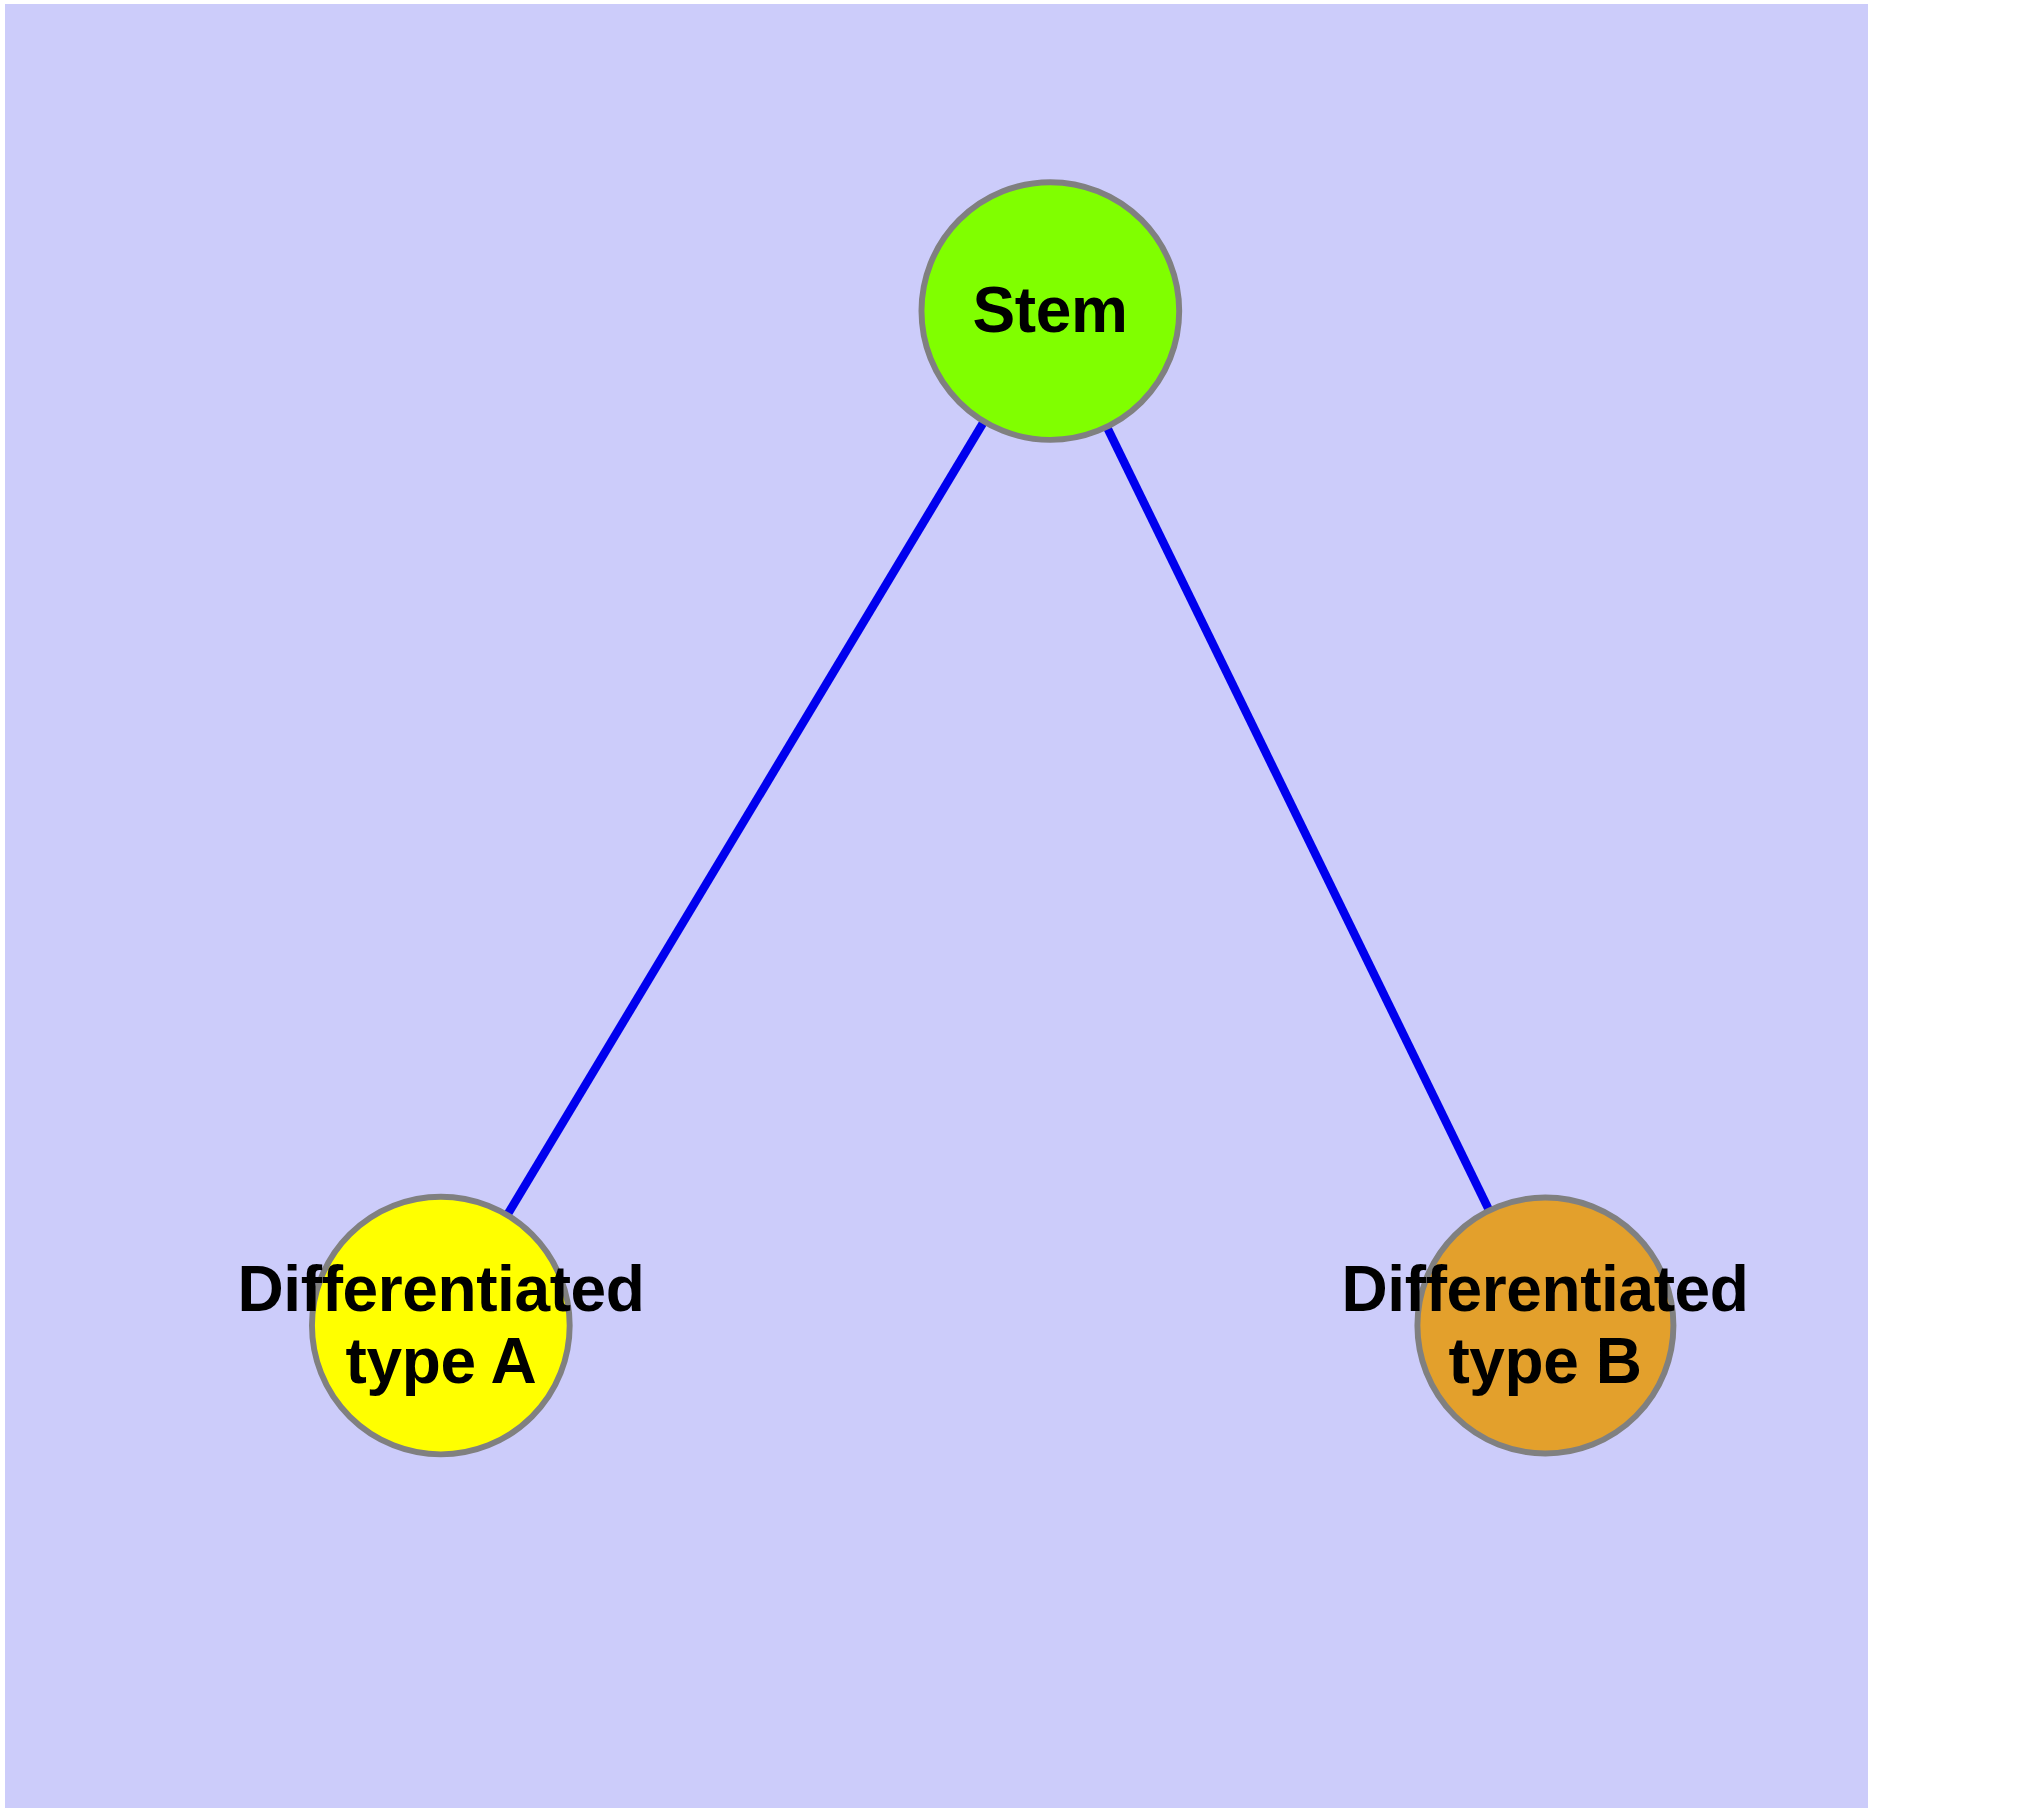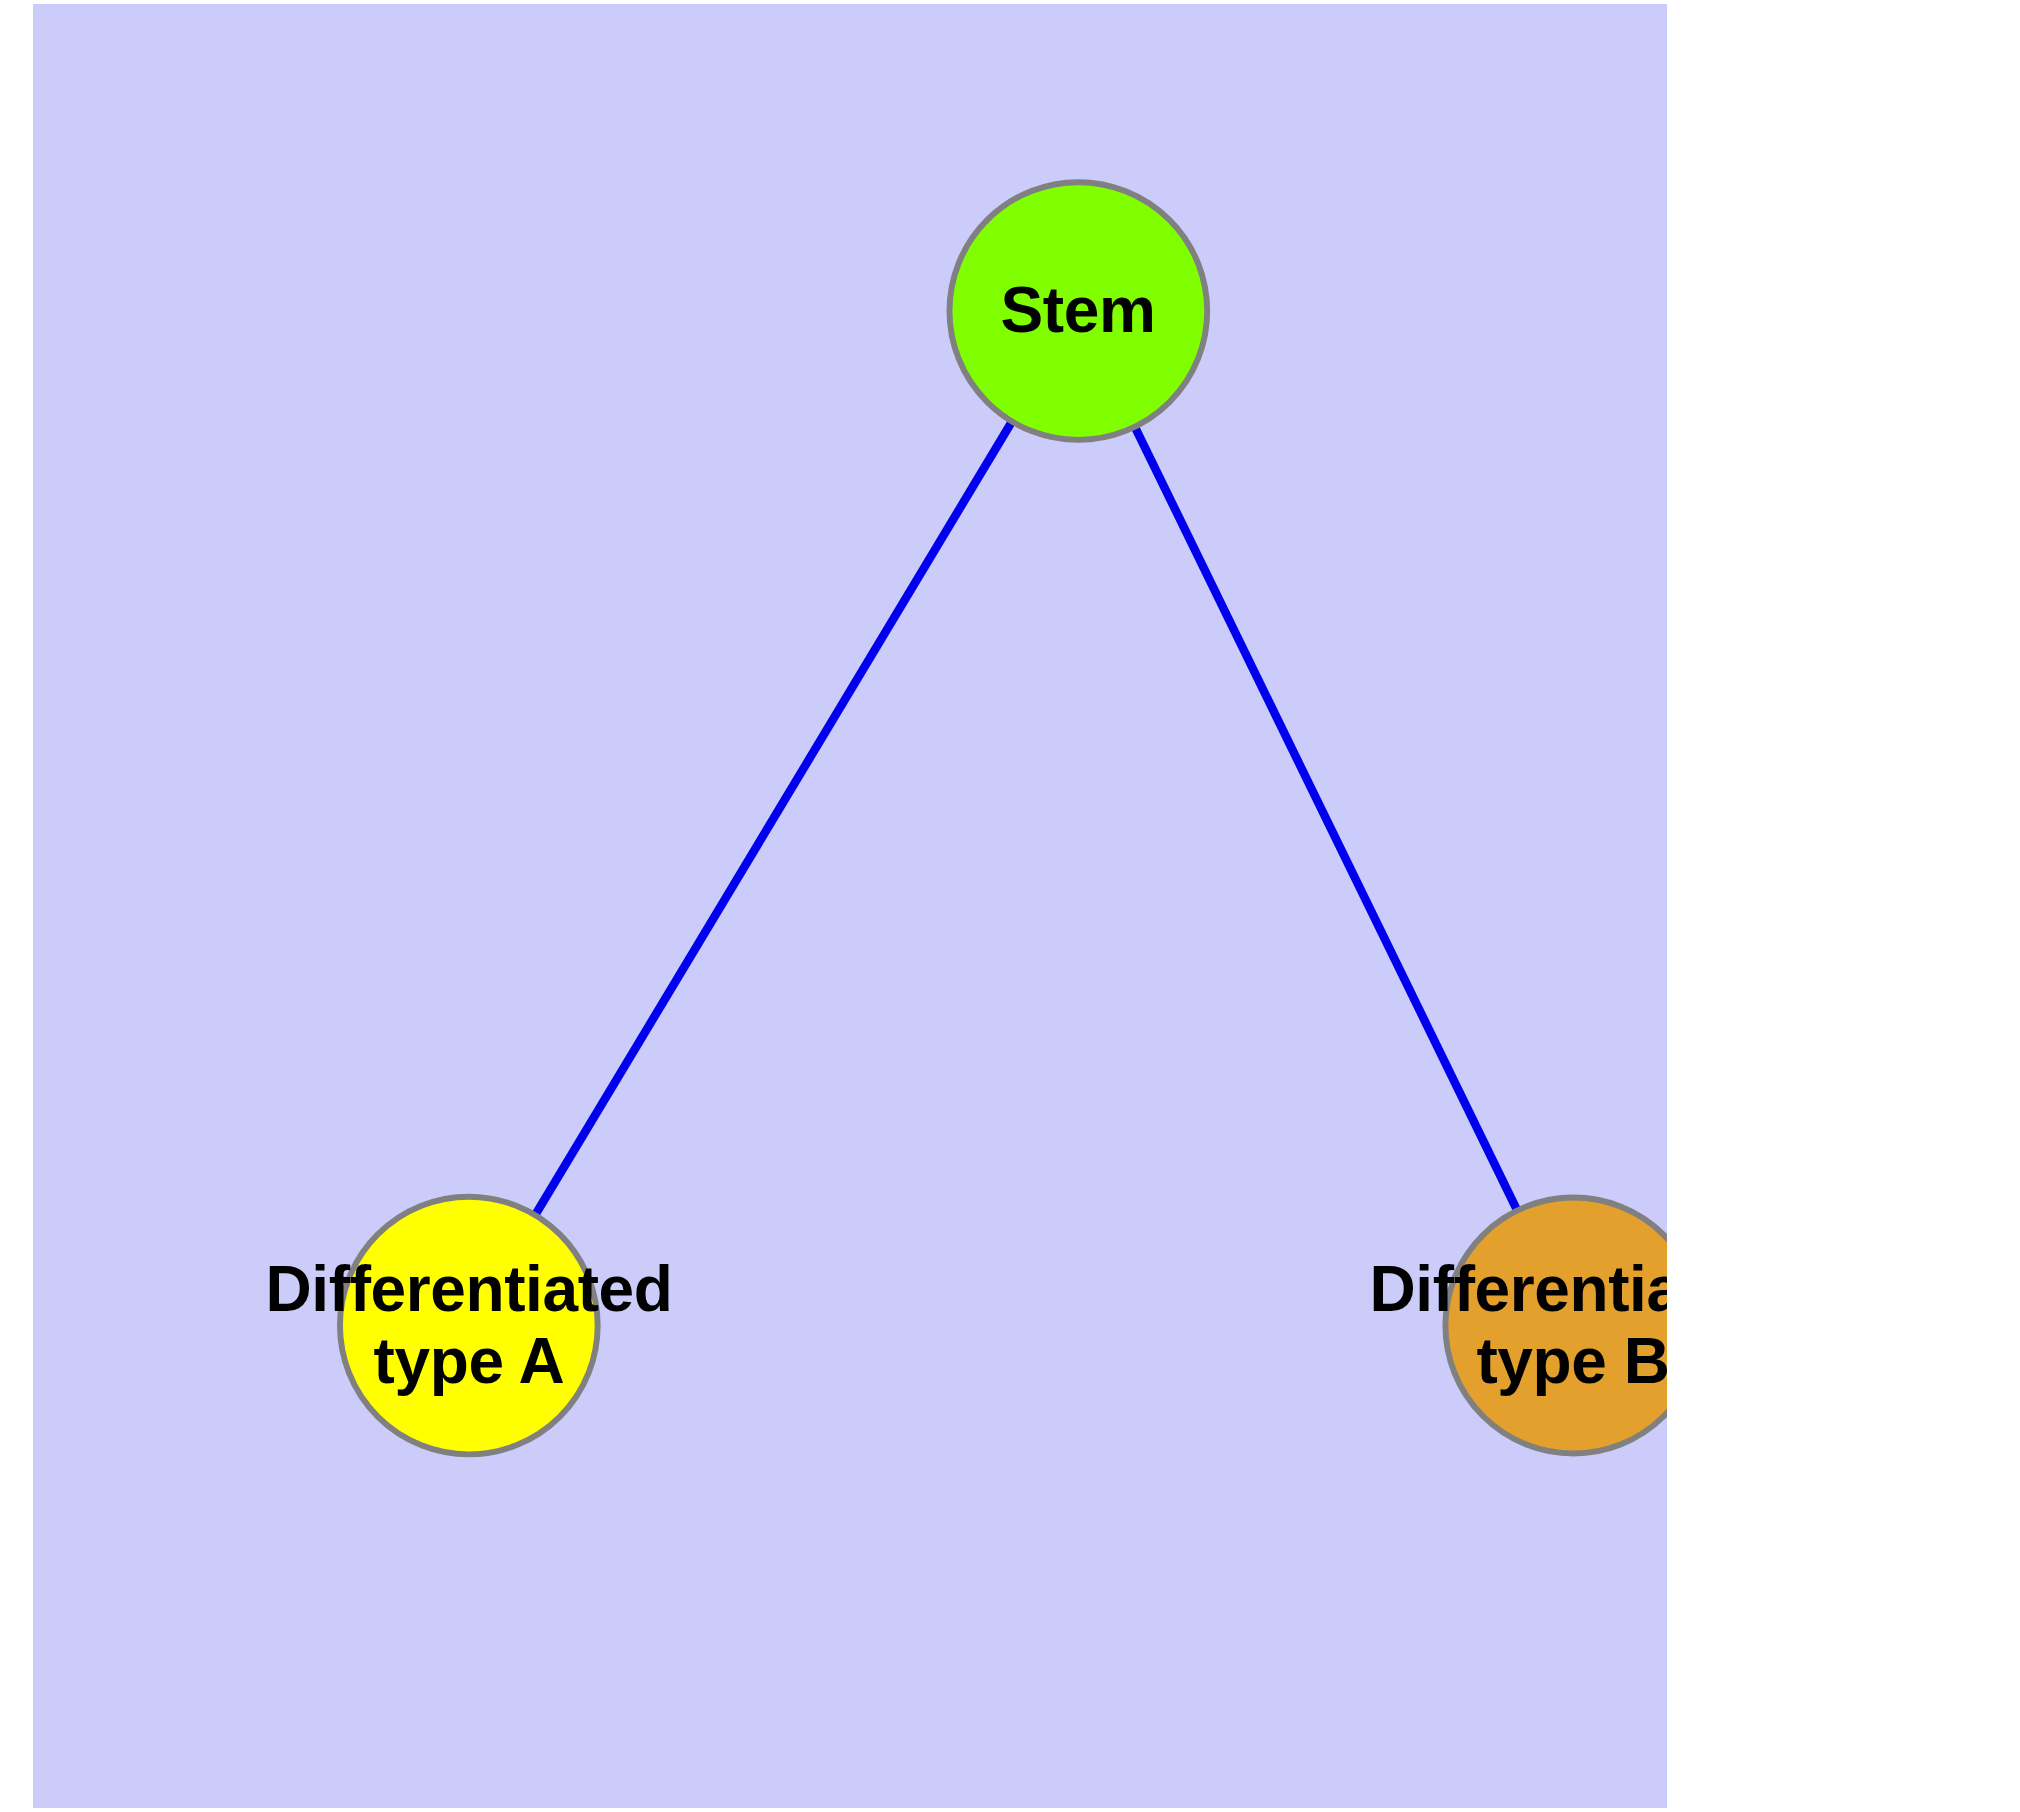--- a/index.html
+++ b/index.html
@@ -51,21 +51,21 @@
     color: #000000;
     white-space: pre;
     transform: translate(-50%, -50%);
     pointer-events: none;
     letter-spacing: -0.4px;
   }
 </style>
 </head>
 <body>
 
-<div id="canvas" style="width: 1639px; height: 1812px; background: rgb(255, 255, 255); margin-left: 28px;">
+<div id="canvas" style="width: 1868px; height: 1812px; background: rgb(255, 255, 255);">
 
   <div id="plot-area" style="background: rgb(204, 204, 250);"></div>
 
   <svg id="graph-svg" viewBox="0 0 2384 2138" preserveAspectRatio="none">
     <g id="edges-layer">
         <line class="edge-line" x1="1161.7624556658582" y1="495.58600913486464" x2="597.2375443341417" y2="1435.4139908651355" stroke="#0000ee" stroke-width="10"></line>
         <line class="edge-line" x1="1304.7724203633452" y1="501.8109369433631" x2="1757.6660624390772" y2="1430.0878026362593" stroke="#0000ee" stroke-width="10"></line>
       </g>
     <g id="nodes-layer">
         <circle class="node-circle" cx="1239" cy="367" r="152" fill="#80ff00" stroke="#808080" stroke-width="7"></circle>

